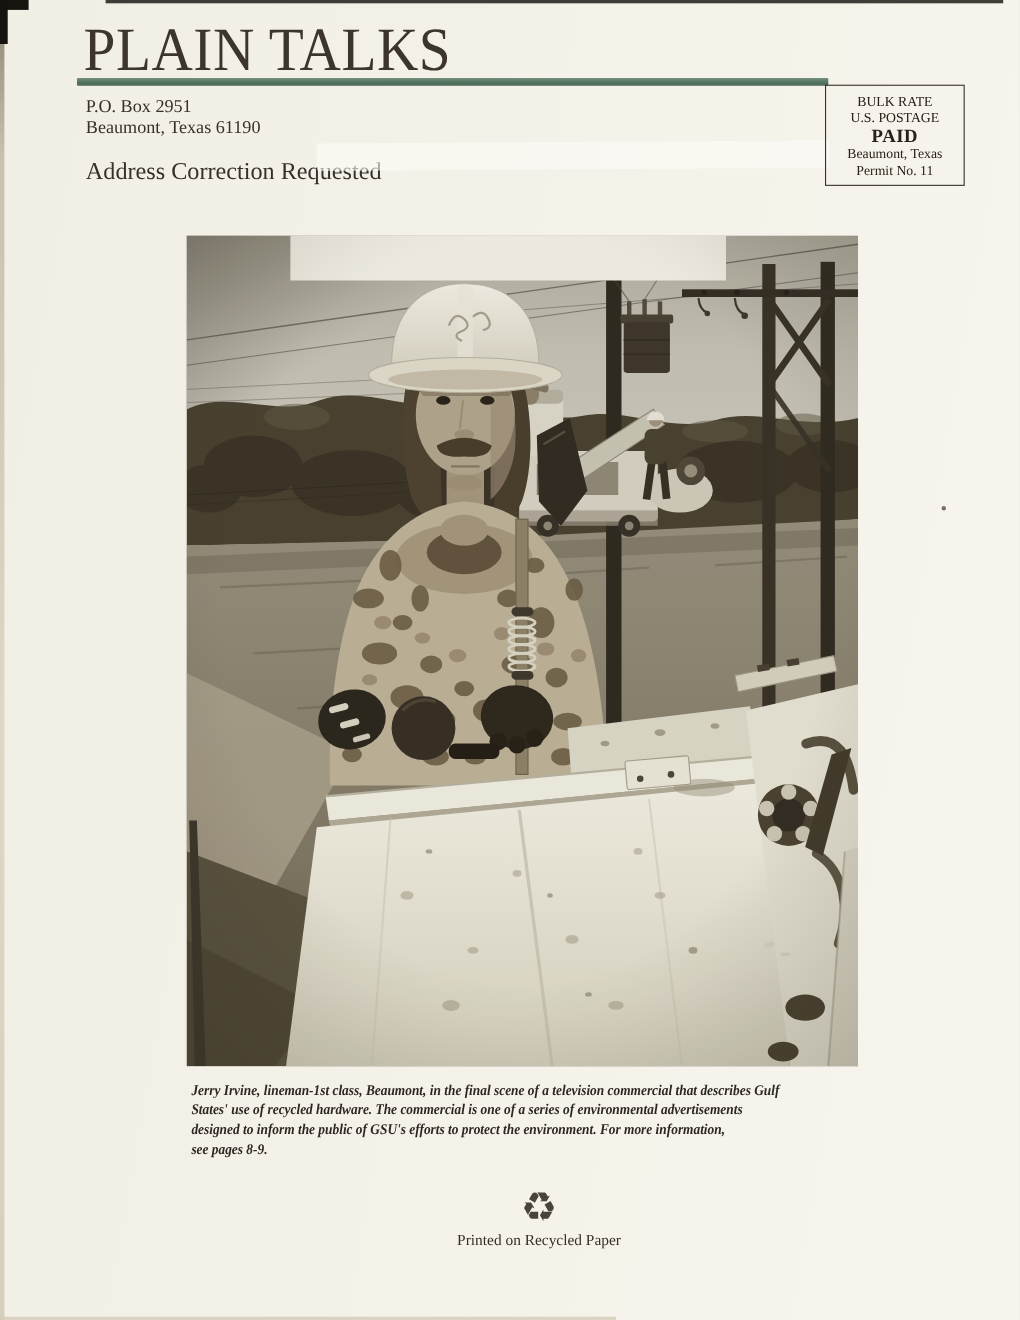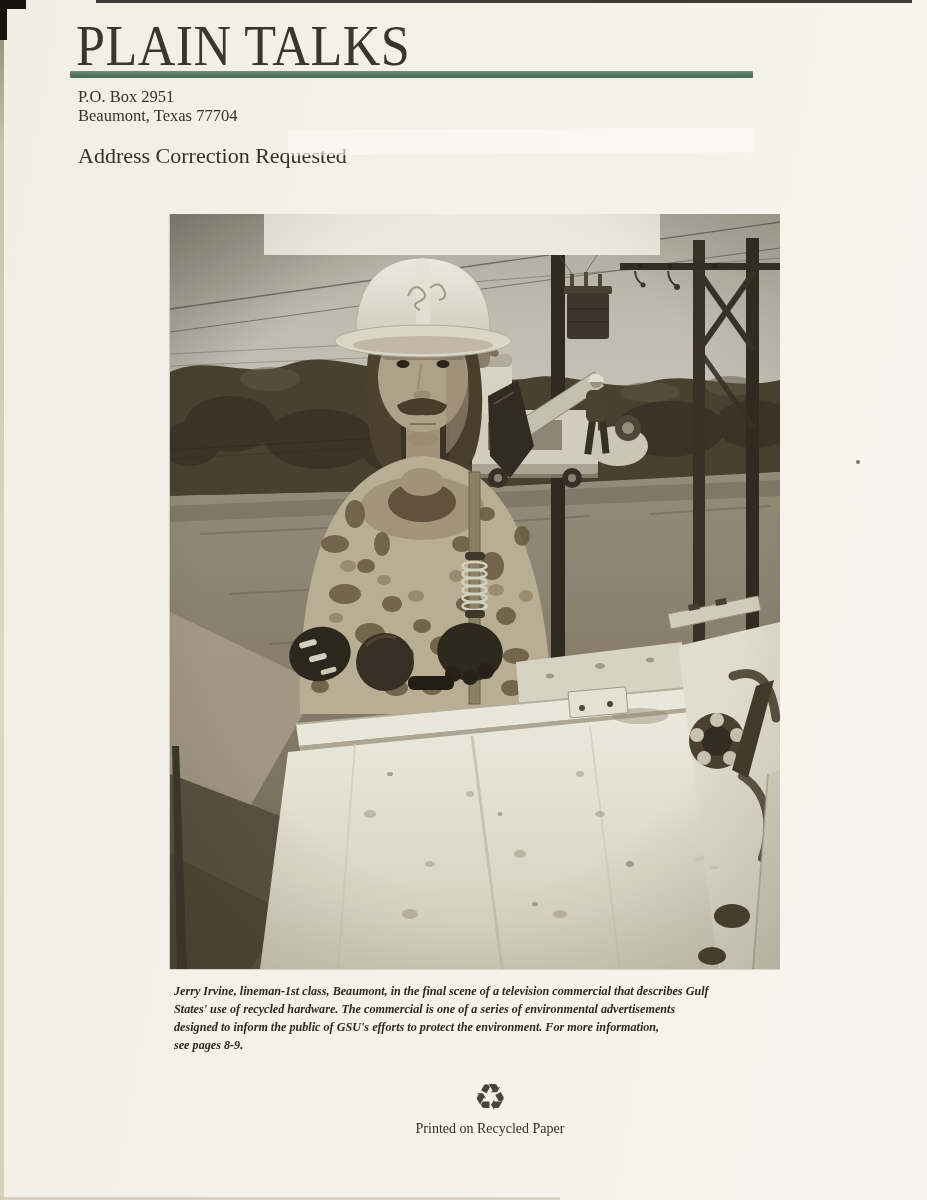--- a/index.html
+++ b/index.html
@@ -62,25 +62,32 @@
   <div class="art art-topleft"></div>
   <div class="art art-leftblack"></div>
   <div class="art art-bottom"></div>
   <div class="art art-dot"></div>
 
   <h1 class="masthead-title">PLAIN TALKS</h1>
   <div class="masthead-rule"></div>
 
   <div class="sender">
     <div>P.O. Box 2951</div>
-    <div>Beaumont, Texas 77704</div>
+    <div>Beaumont, Texas 61190</div>
   </div>
   <div class="address-correction">Address Correction Requested</div>
   <div class="label-strip"></div>
 
+  <div class="stamp">
+    <div class="stamp-line">BULK RATE</div>
+    <div class="stamp-line">U.S. POSTAGE</div>
+    <div class="stamp-line stamp-paid">PAID</div>
+    <div class="stamp-line">Beaumont, Texas</div>
+    <div class="stamp-line">Permit No. 11</div>
+  </div>
 
   <figure class="photo-figure">
     <svg class="photo-svg" width="610" height="755" viewBox="0 0 610 755" xmlns="http://www.w3.org/2000/svg">
       <defs>
         <linearGradient id="g-sky" x1="0" y1="0" x2="0" y2="1">
           <stop offset="0" stop-color="#aeab9f"></stop>
             <stop offset=".35" stop-color="#c3c0b5"></stop>
           <stop offset=".8" stop-color="#cdcabf"></stop>
             <stop offset="1" stop-color="#d0cdc2"></stop>
         </linearGradient>

